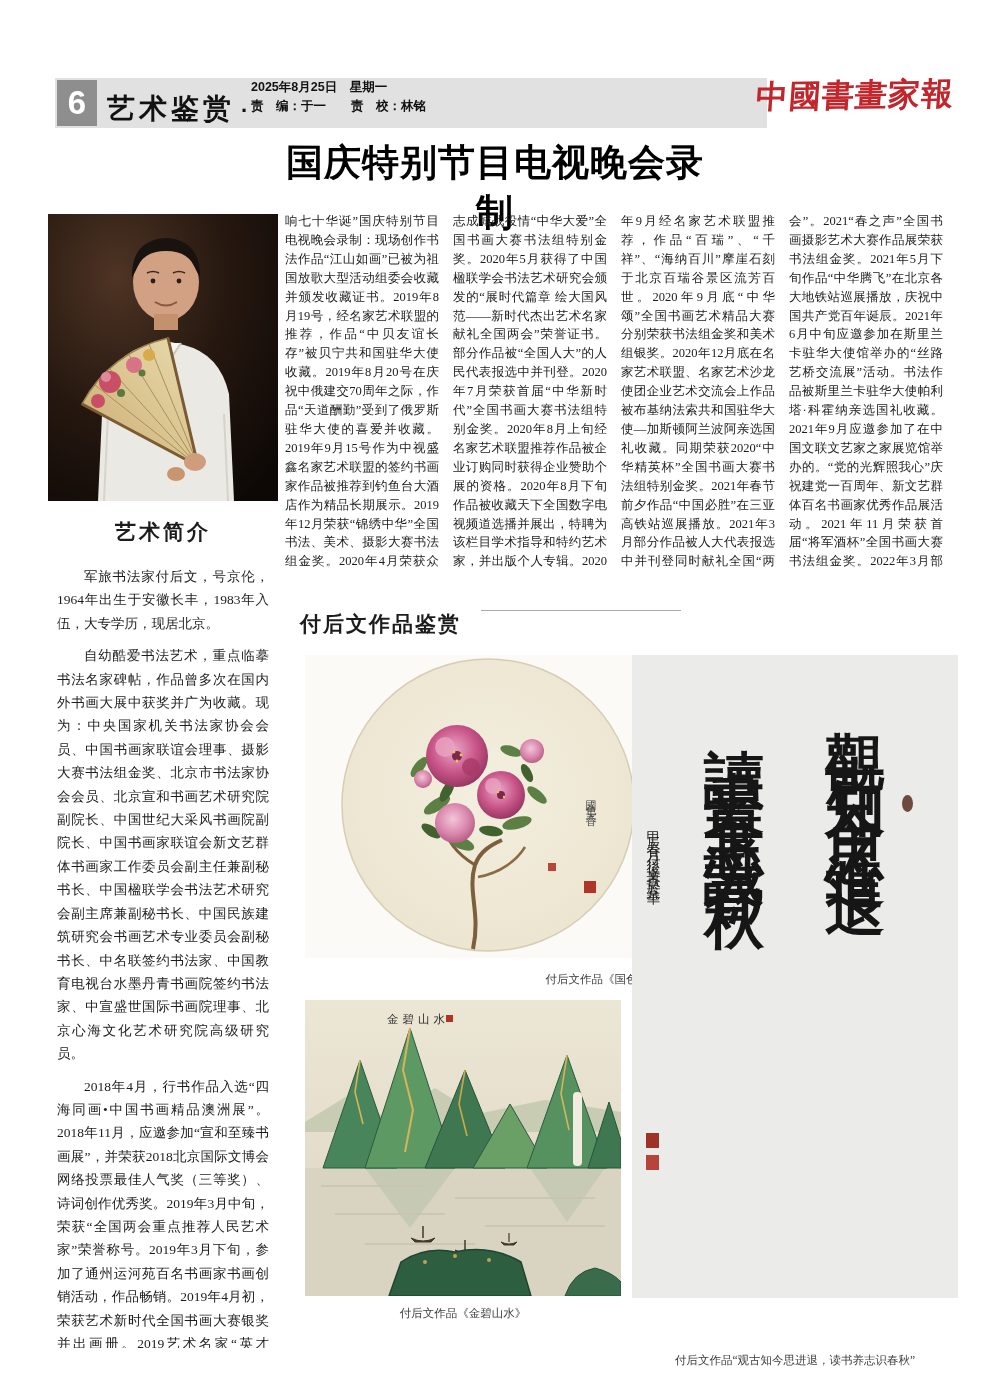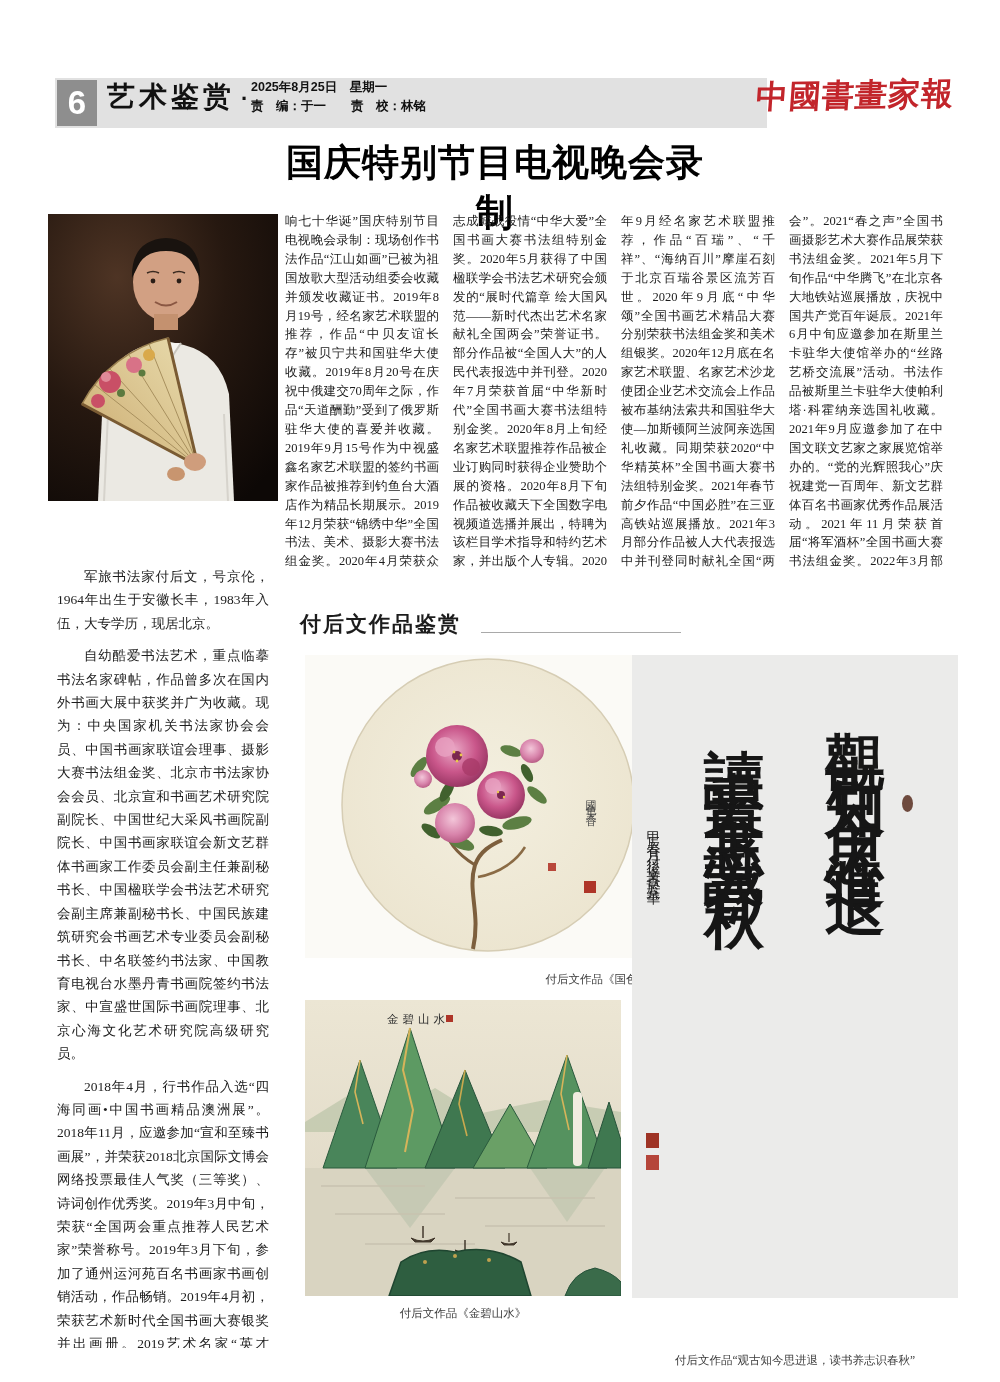--- a/index.html
+++ b/index.html
@@ -3,21 +3,21 @@
 <meta charset="utf-8">
 <style>
   html,body{margin:0;padding:0;background:#888;}
   #page{position:relative;width:1000px;height:1382px;background:#ffffff;margin:0 auto;overflow:hidden;
         font-family:"Liberation Serif","DejaVu Serif",serif;color:#1c1c1c;}
   
   .header-bar{position:absolute;left:55px;top:78px;width:712px;height:50px;background:#e1e1e1;}
   .page-num{position:absolute;left:2px;top:2px;width:40px;height:46px;background:#8e8e8e;color:#fff;
             font-family:"Liberation Sans",sans-serif;font-size:33px;font-weight:bold;
             display:flex;align-items:center;justify-content:center;}
-  .section-title{position:absolute;left:52px;top:0;font-family:"Liberation Sans",sans-serif;
+  .section-title{position:absolute;left:52px;top:12px;font-family:"Liberation Sans",sans-serif;
             font-size:28px;font-weight:bold;letter-spacing:4px;color:#111;}
   .section-dot{font-size:22px;margin-left:6px;}
   .date-block{position:absolute;left:196px;top:0;font-family:"Liberation Sans",sans-serif;
             font-size:12.5px;font-weight:bold;color:#111;line-height:19px;}
   .masthead{position:absolute;left:750px;top:74px;width:210px;text-align:center;
             font-family:"DejaVu Serif",serif;font-size:32px;font-weight:bold;color:#c2252b;
             letter-spacing:1px;transform:skewX(-5deg) rotate(-1deg);}
   
   .headline{position:absolute;left:280px;top:138px;width:430px;text-align:center;
             font-size:37px;font-weight:bold;letter-spacing:1px;color:#000;}
@@ -26,21 +26,21 @@
   .intro-heading{position:absolute;left:48px;top:518px;width:230px;text-align:center;
             font-family:"Liberation Sans",sans-serif;font-size:21px;font-weight:bold;letter-spacing:3px;}
   .bio{position:absolute;left:48px;top:556px;width:230px;height:792px;overflow:hidden;
             font-size:13.5px;line-height:23.4px;text-align:justify;}
   .bio p{margin:9px;text-indent:2em;}
   
   .body-cols{position:absolute;left:285px;top:212px;width:658px;height:378px;overflow:hidden;
             column-count:4;column-gap:14px;column-fill:auto;
             font-size:12.5px;line-height:18.9px;text-align:justify;}
   
-  .works-heading{position:absolute;left:300px;top:610px;width:560px;display:flex;align-items:flex-end;}
+  .works-heading{position:absolute;left:300px;top:610px;width:560px;display:flex;align-items:flex-start;}
   .works-heading .txt{font-family:"Liberation Sans",sans-serif;font-size:21px;font-weight:bold;letter-spacing:2px;}
   .works-heading .rule{height:1px;background:#a9a9a9;width:200px;margin-left:20px;margin-bottom:5px;}
   .panel{position:absolute;}
   .peony-panel{left:305px;top:655px;width:367px;height:303px;background:#fbfaf6;}
   .landscape-panel{left:305px;top:1000px;width:264px;height:296px;}
   .calligraphy-panel{left:632px;top:655px;width:326px;height:643px;background:#ebebea;}
   .caption{position:absolute;font-size:11.5px;color:#3c3c3c;text-align:center;}
   .cap-peony{left:305px;top:972px;width:367px;text-align:right;}
   .cap-landscape{left:305px;top:1306px;width:316px;}
   .cap-calligraphy{left:600px;top:1306px;width:390px;margin-top:47px;}
@@ -125,20 +125,21 @@
         <circle cx="73" cy="179" r="4" fill="#5c7a3f"></circle>
           <circle cx="94" cy="159" r="3.5" fill="#5c7a3f"></circle>
       </g>
       <line x1="150" y1="252" x2="34" y2="190" stroke="#7a5b33" stroke-width="3"></line>
       <line x1="150" y1="252" x2="120" y2="124" stroke="#7a5b33" stroke-width="3"></line>
       <ellipse cx="147" cy="248" rx="11" ry="9" fill="#cf9d7c"></ellipse>
       <ellipse cx="128" cy="260" rx="9" ry="7" fill="#c8956f"></ellipse>
     </svg>
   </div>
 
+  <div class="intro-heading">艺术简介</div>
   <div class="bio">
     <p>军旅书法家付后文，号京伦，1964年出生于安徽长丰，1983年入伍，大专学历，现居北京。</p>
     <p>自幼酷爱书法艺术，重点临摹书法名家碑帖，作品曾多次在国内外书画大展中获奖并广为收藏。现为：中央国家机关书法家协会会员、中国书画家联谊会理事、摄影大赛书法组金奖、北京市书法家协会会员、北京宣和书画艺术研究院副院长、中国世纪大采风书画院副院长、中国书画家联谊会新文艺群体书画家工作委员会副主任兼副秘书长、中国楹联学会书法艺术研究会副主席兼副秘书长、中国民族建筑研究会书画艺术专业委员会副秘书长、中名联签约书法家、中国教育电视台水墨丹青书画院签约书法家、中宣盛世国际书画院理事、北京心海文化艺术研究院高级研究员。</p>
     <p>2018年4月，行书作品入选“四海同画•中国书画精品澳洲展”。2018年11月，应邀参加“宣和至臻书画展”，并荣获2018北京国际文博会网络投票最佳人气奖（三等奖）、诗词创作优秀奖。2019年3月中旬，荣获“全国两会重点推荐人民艺术家”荣誉称号。2019年3月下旬，参加了通州运河苑百名书画家书画创销活动，作品畅销。2019年4月初，荣获艺术新时代全国书画大赛银奖并出画册。2019艺术名家“英才杯”全国书画艺术大展赛荣获金奖。2019年4月20号，作品“友谊常青”在名家艺术联盟的推荐下被刚果政要收藏。2019年5月，台湾海峡两岸首届文化旅游节书画展作品获奖并被收藏。2019年5月，下旬应邀参加了中国北京第十四届国际文博会“宜和·至臻”第二届书画展，作品受到将军部长及领导们的一致好评，并获得了收藏证书。2019年6月在第十九届中国世纪大采风年度人物总结表彰大会及电视录制人物颁奖盛典中授予“中国当代艺坛功勋人物”荣誉称号。2019年7月上旬应邀参加了中海洋集团与韩国友人文化产业交流会，多幅作品被韩国新华报社社长、河北美术学院传媒学院终身教授曹明权等友人收藏。2019新中国成立70周年“祖国颂”全国书画大赛荣获金奖。2019年7月底，参加了“为祖国放歌·唱</p>
   </div>
 
   <div class="body-cols">响七十华诞”国庆特别节目电视晚会录制：现场创作书法作品“江山如画”已被为祖国放歌大型活动组委会收藏并颁发收藏证书。2019年8月19号，经名家艺术联盟的推荐，作品“中贝友谊长存”被贝宁共和国驻华大使收藏。2019年8月20号在庆祝中俄建交70周年之际，作品“天道酬勤”受到了俄罗斯驻华大使的喜爱并收藏。2019年9月15号作为中视盛鑫名家艺术联盟的签约书画家作品被推荐到钓鱼台大酒店作为精品长期展示。2019年12月荣获“锦绣中华”全国书法、美术、摄影大赛书法组金奖。2020年4月荣获众志成城战役情“中华大爱”全国书画大赛书法组特别金奖。2020年5月获得了中国楹联学会书法艺术研究会颁发的“展时代篇章 绘大国风范——新时代杰出艺术名家献礼全国两会”荣誉证书。部分作品被“全国人大”的人民代表报选中并刊登。2020年7月荣获首届“中华新时代”全国书画大赛书法组特别金奖。2020年8月上旬经名家艺术联盟推荐作品被企业订购同时获得企业赞助个展的资格。2020年8月下旬作品被收藏天下全国数字电视频道选播并展出，特聘为该栏目学术指导和特约艺术家，并出版个人专辑。2020年9月经名家艺术联盟推荐，作品“百瑞”、“千祥”、“海纳百川”摩崖石刻于北京百瑞谷景区流芳百世。2020年9月底“中华颂”全国书画艺术精品大赛分别荣获书法组金奖和美术组银奖。2020年12月底在名家艺术联盟、名家艺术沙龙使团企业艺术交流会上作品被布基纳法索共和国驻华大使—加斯顿阿兰波阿亲选国礼收藏。同期荣获2020“中华精英杯”全国书画大赛书法组特别金奖。2021年春节前夕作品“中国必胜”在三亚高铁站巡展播放。2021年3月部分作品被人大代表报选中并刊登同时献礼全国“两会”。2021“春之声”全国书画摄影艺术大赛作品展荣获书法组金奖。2021年5月下旬作品“中华腾飞”在北京各大地铁站巡展播放，庆祝中国共产党百年诞辰。2021年6月中旬应邀参加在斯里兰卡驻华大使馆举办的“丝路艺桥交流展”活动。书法作品被斯里兰卡驻华大使帕利塔·科霍纳亲选国礼收藏。2021年9月应邀参加了在中国文联文艺家之家展览馆举办的。“党的光辉照我心”庆祝建党一百周年、新文艺群体百名书画家优秀作品展活动。2021年11月荣获首届“将军酒杯”全国书画大赛书法组金奖。2022年3月部分书法作品刊登于《人民代表报》。2022年首届“劳特金”杯全国书画大赛获：成人书法组特别金奖。成人美术组金奖。2022年9月中旬应邀参加中国楹联学会书画艺术院在民族文化宫举办的喜迎二十大“红心向党”书画展活动。2022年10月部分书画作品刊登于“二十大”会议期间的《人民代表报》。2022年“文化传承”全国书画大赛作品展获书法特别成就奖。2023年2月应邀参加了在中国画院美术馆举办的“传薪”全国书画名家邀请展活动。2023年3月应邀参加了在荣宝斋画院美术馆举办的“墨笔生辉”全国书画名家邀请展活动。2024年5月应邀参加了在人美美术馆举办的“传薪·全国书画名家邀请展”。2024年7月荣获艺术大数据盛典金奖。2024年11月在北京大学高研班学习并圆满结业。2025年初在中国教育电视台参加了扬帆起航春晚节目录制，现场创作并展示书法作品。</div>
 
   <div class="works-heading">
     <span class="txt">付后文作品鉴赏</span>

